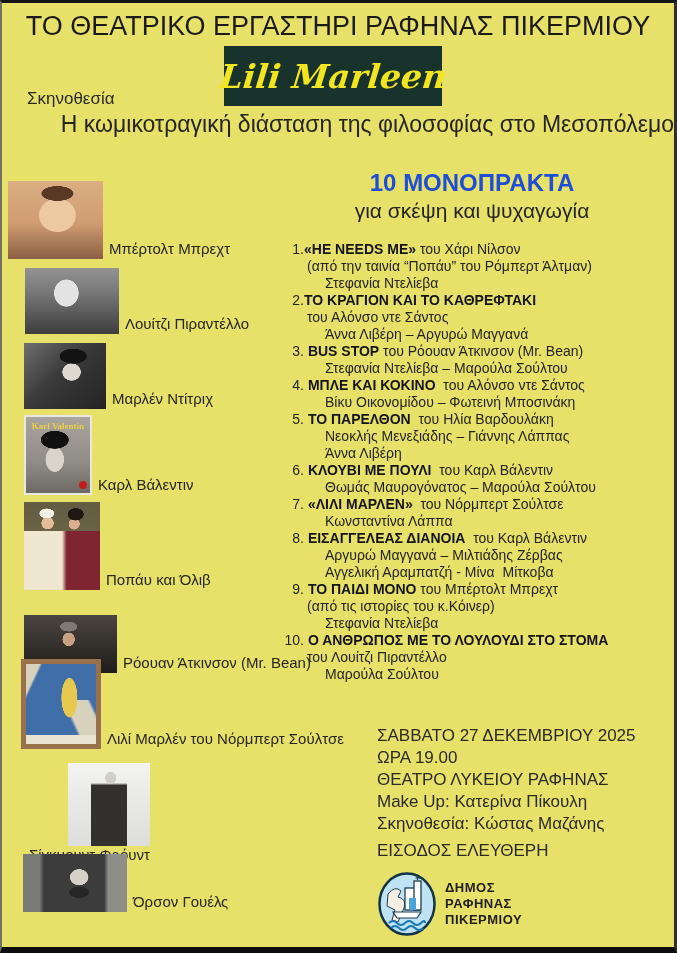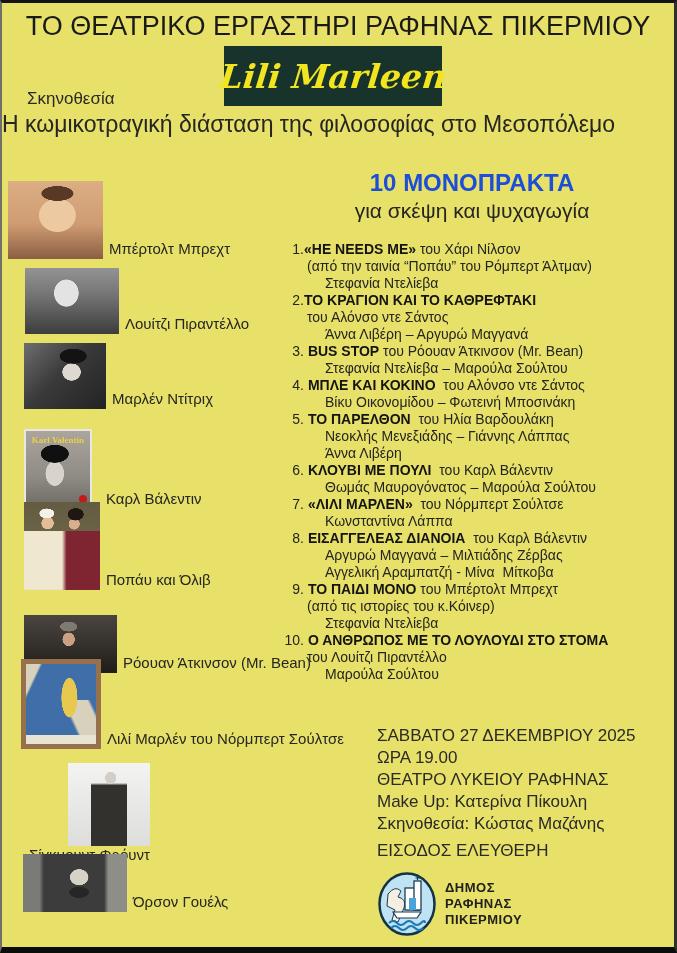--- a/index.html
+++ b/index.html
@@ -10,21 +10,21 @@
     border-right:3px solid #30302a;border-bottom:6px solid #0c0c0c;
     font-family:"Liberation Sans",sans-serif;color:#1d1c1a;
   }
   .title{position:absolute;top:8px;left:0;width:100%;text-align:center;
     font-size:27px;font-weight:normal;letter-spacing:0px;color:#1a1a18;}
   .banner{position:absolute;left:222px;top:43px;width:218px;height:60px;
     background:#17332b;display:flex;align-items:center;justify-content:center;}
   .banner-text{font-family:"DejaVu Serif",serif;font-style:italic;font-weight:bold;
     font-size:33px;color:#f2e41e;transform:skewX(-6deg);white-space:nowrap;}
   .presents{position:absolute;left:25px;top:86px;font-size:17px;color:#2a2a26;}
-  .subtitle{position:absolute;top:108px;left:0;width:100%;text-align:left;
+  .subtitle{position:absolute;top:108px;left:0;width:100%;text-align:right;
     font-size:23px;color:#252522;}
   .prog-title{position:absolute;left:280px;top:166px;width:380px;text-align:center;
     font-size:24px;font-weight:bold;color:#1d4ed8;}
   .prog-sub{position:absolute;left:280px;top:196px;width:380px;text-align:center;
     font-size:21px;color:#252522;}
   #program{position:absolute;left:272px;top:238px;width:400px;font-size:14px;
     line-height:17px;color:#242420;}
   .prog-line{white-space:pre;}
   .prog-line .num{display:inline-block;width:30px;text-align:right;white-space:pre;}
   .prog-line .ttl{font-weight:bold;color:#141412;}
@@ -38,21 +38,21 @@
       radial-gradient(ellipse 26px 12px at 52% 16%,#5a3826 0 60%,rgba(0,0,0,0) 63%),
       radial-gradient(ellipse 30px 27px at 52% 44%,#ecc9a0 0 60%,rgba(0,0,0,0) 63%),
       linear-gradient(180deg,#dcae84 0%,#cf9c72 55%,#8a5f42 100%);}
   .row-pirandello{top:265px;left:23px;} .photo-pirandello{width:94px;height:66px;background:
       radial-gradient(ellipse 20px 22px at 44% 38%,#e3e3e3 0 60%,rgba(0,0,0,0) 63%),
       linear-gradient(180deg,#939393 0%,#757575 40%,#3d3d3d 100%);}
   .row-dietrich{top:340px;left:22px;} .photo-dietrich{width:82px;height:66px;background:
       radial-gradient(ellipse 22px 12px at 60% 20%,#131313 0 60%,rgba(0,0,0,0) 63%),
       radial-gradient(ellipse 15px 14px at 58% 44%,#ddd8d0 0 60%,rgba(0,0,0,0) 63%),
       linear-gradient(135deg,#6e6e6e 0%,#3a3a3a 45%,#232323 100%);}
-  .row-valentin{top:426px;left:22px;gap:8px;} .photo-valentin{width:68px;height:80px;box-sizing:border-box;
+  .row-valentin{top:412px;left:22px;} .photo-valentin{width:68px;height:80px;box-sizing:border-box;
       border:2px solid #e9e7e1;background:
       radial-gradient(ellipse 22px 14px at 45% 30%,#101010 0 62%,rgba(0,0,0,0) 65%),
       radial-gradient(ellipse 15px 20px at 45% 56%,#d8d4cc 0 60%,rgba(0,0,0,0) 63%),
       linear-gradient(180deg,#aaa69e 0%,#8f8b85 60%,#6e6a64 100%);}
   .album-caption{position:absolute;top:4px;left:0;width:100%;text-align:center;
       font-family:"Liberation Serif",serif;font-weight:bold;font-size:9px;color:#eccf44;}
   .album-dot{position:absolute;right:3px;bottom:4px;width:8px;height:8px;border-radius:50%;
       background:#c41a1a;}
   .row-popeye{top:499px;left:22px;} .photo-popeye{width:76px;height:88px;background:
       radial-gradient(ellipse 12px 8px at 30% 13%,#f4f1e8 0 60%,rgba(0,0,0,0) 63%),

